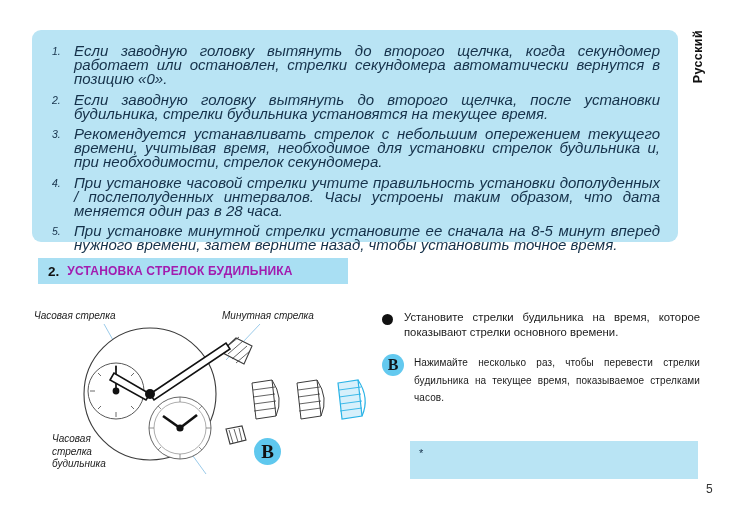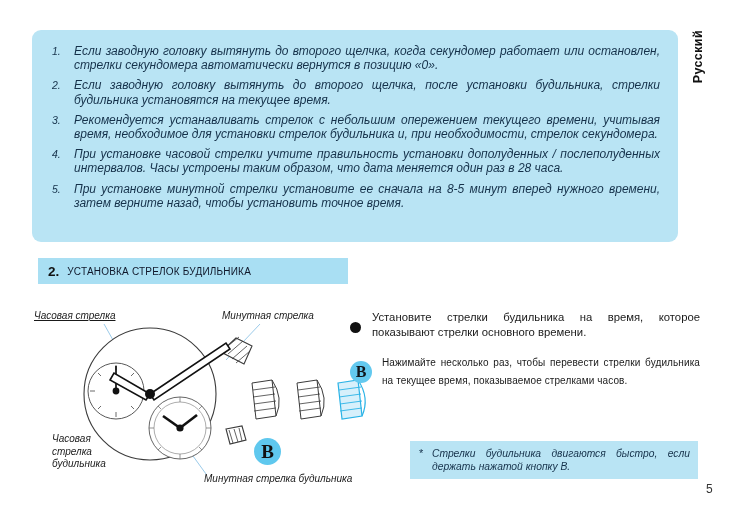--- a/index.html
+++ b/index.html
@@ -47,21 +47,21 @@
     font-style: italic;
     font-size: 10.5px;
     line-height: 14.2px;
     padding-left: 4px;
     box-sizing: border-box;
     color: #15314a;
   }
   .note-text {
     flex: 1 1 auto;
     font-style: italic;
-    font-size: 12px;
+    font-size: 15px;
     line-height: 14.2px;
     text-align: justify;
     color: #15314a;
     padding-right: 4px;
   }
 
   
   .lang-tab {
     position: absolute;
     left: 688px;
@@ -92,24 +92,24 @@
     display: flex;
     align-items: center;
   }
   .section-bar .sec-num {
     font-size: 13.5px;
     font-weight: bold;
     padding-left: 10px;
     color: #111;
   }
   .section-bar .sec-title {
-    font-size: 10px;
-    font-weight: normal;
+    font-size: 12px;
+    font-weight: bold;
     padding-left: 8px;
-    color: #0f172a;
+    color: #a21caf;
     letter-spacing: 0.2px;
   }
 
   
   .diagram {
     position: absolute;
     left: 30px;
     top: 298px;
     width: 345px;
     height: 205px;
@@ -117,21 +117,21 @@
   .diagram svg { display: block; }
 
   .dlabel {
     position: absolute;
     font-style: italic;
     font-size: 10px;
     line-height: 12.5px;
     color: #1a1a1a;
     white-space: nowrap;
   }
-  .dlabel.hour-hand   { left: 4px;   top: 12px; text-decoration: underline; }
+  .dlabel.hour-hand   { left: 4px;   top: 12px; }
   .dlabel.minute-hand { left: 192px; top: 12px; text-align: right; }
   .dlabel.alarm-hour  { left: 22px;  top: 135px; text-align: left; white-space: normal; width: 80px; }
   .dlabel.alarm-min   { left: 174px; top: 175px; }
 
   .badge-b-round {
     position: absolute;
     left: 254px;
     top: 438px;
     width: 27px;
     height: 27px;
@@ -148,22 +148,23 @@
 
   
   .instructions {
     position: absolute;
     left: 350px;
     top: 310px;
     width: 350px;
   }
   .inst-row {
     display: flex;
-    align-items: center;
+    align-items: flex-start;
     margin-bottom: 14px;
+    margin-left: 32px;
   }
   .inst-bullet {
     flex: 0 0 22px;
     padding-top: 4px;
   }
   .dot {
     display: block;
     width: 11px;
     height: 11px;
     border-radius: 50%;
@@ -359,21 +360,20 @@
           <path d="M308,85 L328,82 L332,118 L312,121 Z" fill="#d7f0fb" stroke="#2bb3e6" stroke-width="1.2"></path>
           <path d="M309,92 L331,89 M309,99 L331,96 M310,106 L332,103 M310,113 L332,110" stroke="#2bb3e6" stroke-width="0.9"></path>
           <path d="M328,82 Q340,100 332,118" fill="none" stroke="#2bb3e6" stroke-width="1.2"></path>
         </g>
       </g>
     </svg>
 
     <div class="dlabel hour-hand">Часовая стрелка</div>
     <div class="dlabel minute-hand">Минутная стрелка</div>
     <div class="dlabel alarm-hour">Часовая стрелка будильника</div>
-    <div class="dlabel alarm-min">Минутная стрелка будильника</div>
   </div>
 
   <div class="badge-b-round">B</div>
 
   <div class="instructions">
 
     <div class="inst-row">
       <div class="inst-bullet">
           <span class="dot"></span>
         </div>
@@ -384,18 +384,17 @@
       <div class="badge-b-square">
         <i>B</i>
       </div>
       <div class="inst-text big">Нажимайте несколько раз, чтобы перевести стрелки будильника на текущее время, показываемое стрелками часов.</div>
     </div>
 
   </div>
 
   <div class="note-box">
     <div class="star">*</div>
-    <div class="nb-text">Стрелки будильника двигаются быстро, если держать нажатой кнопку B.</div>
   </div>
 
   <div class="page-num">5</div>
 
 </div>
 
 </body></html>

